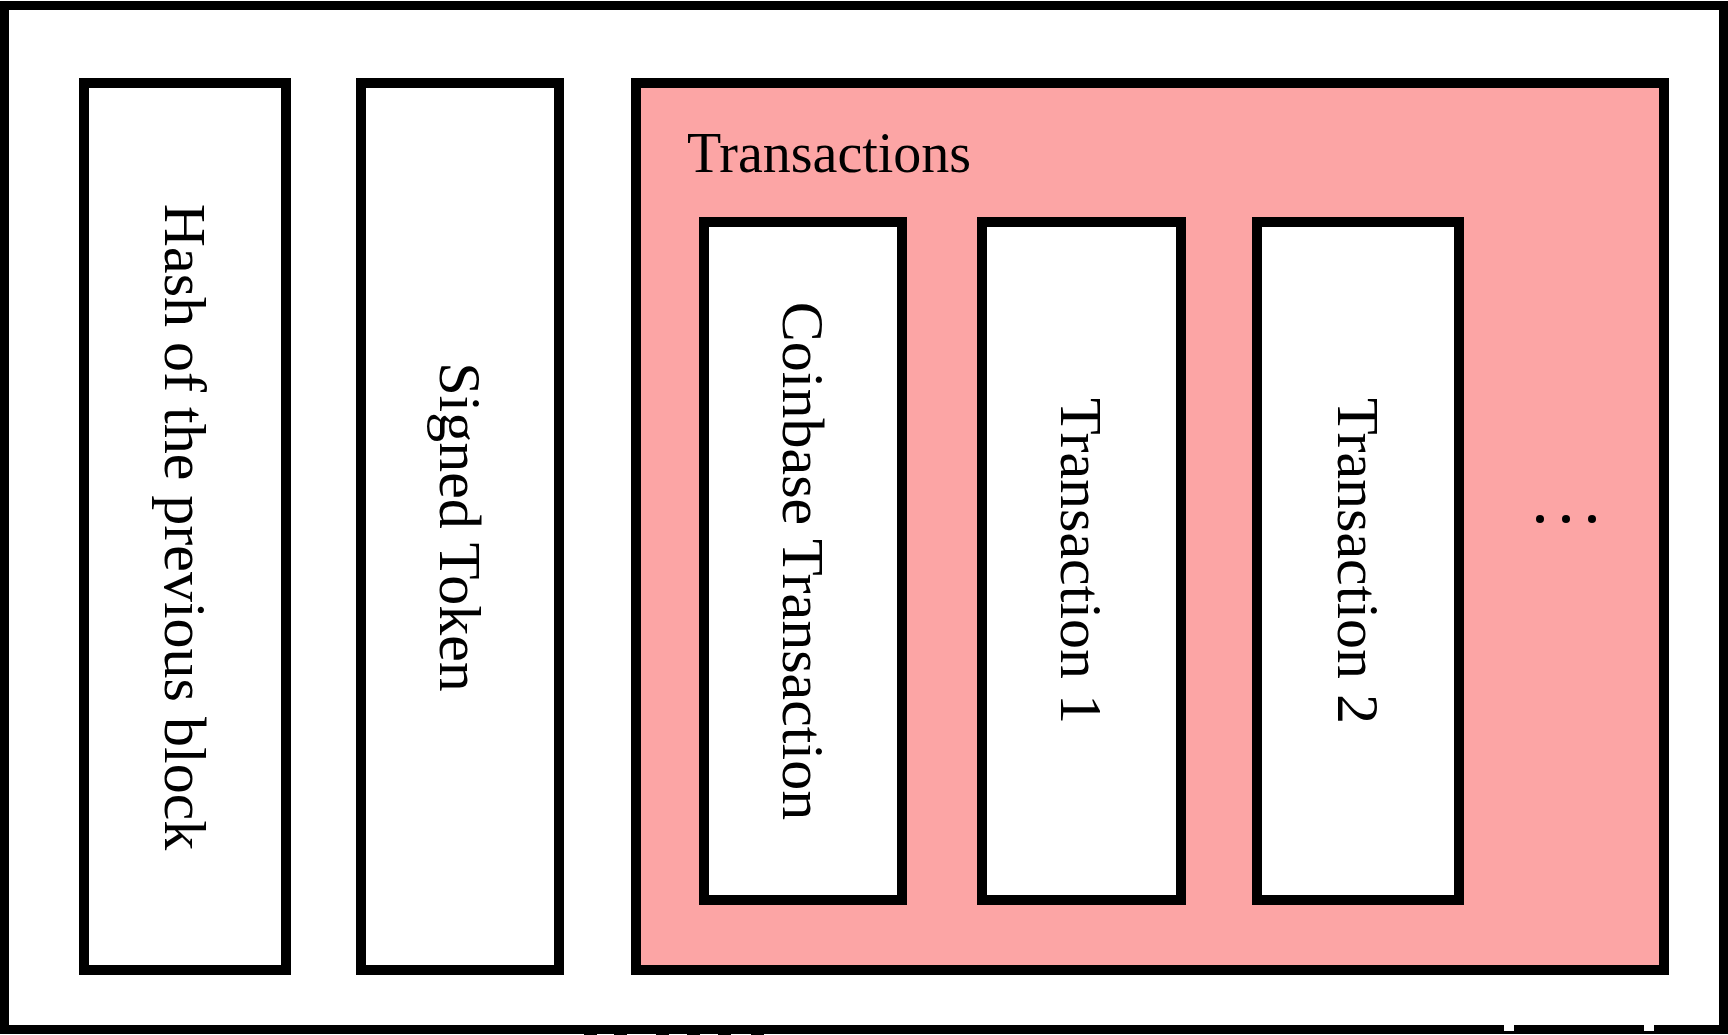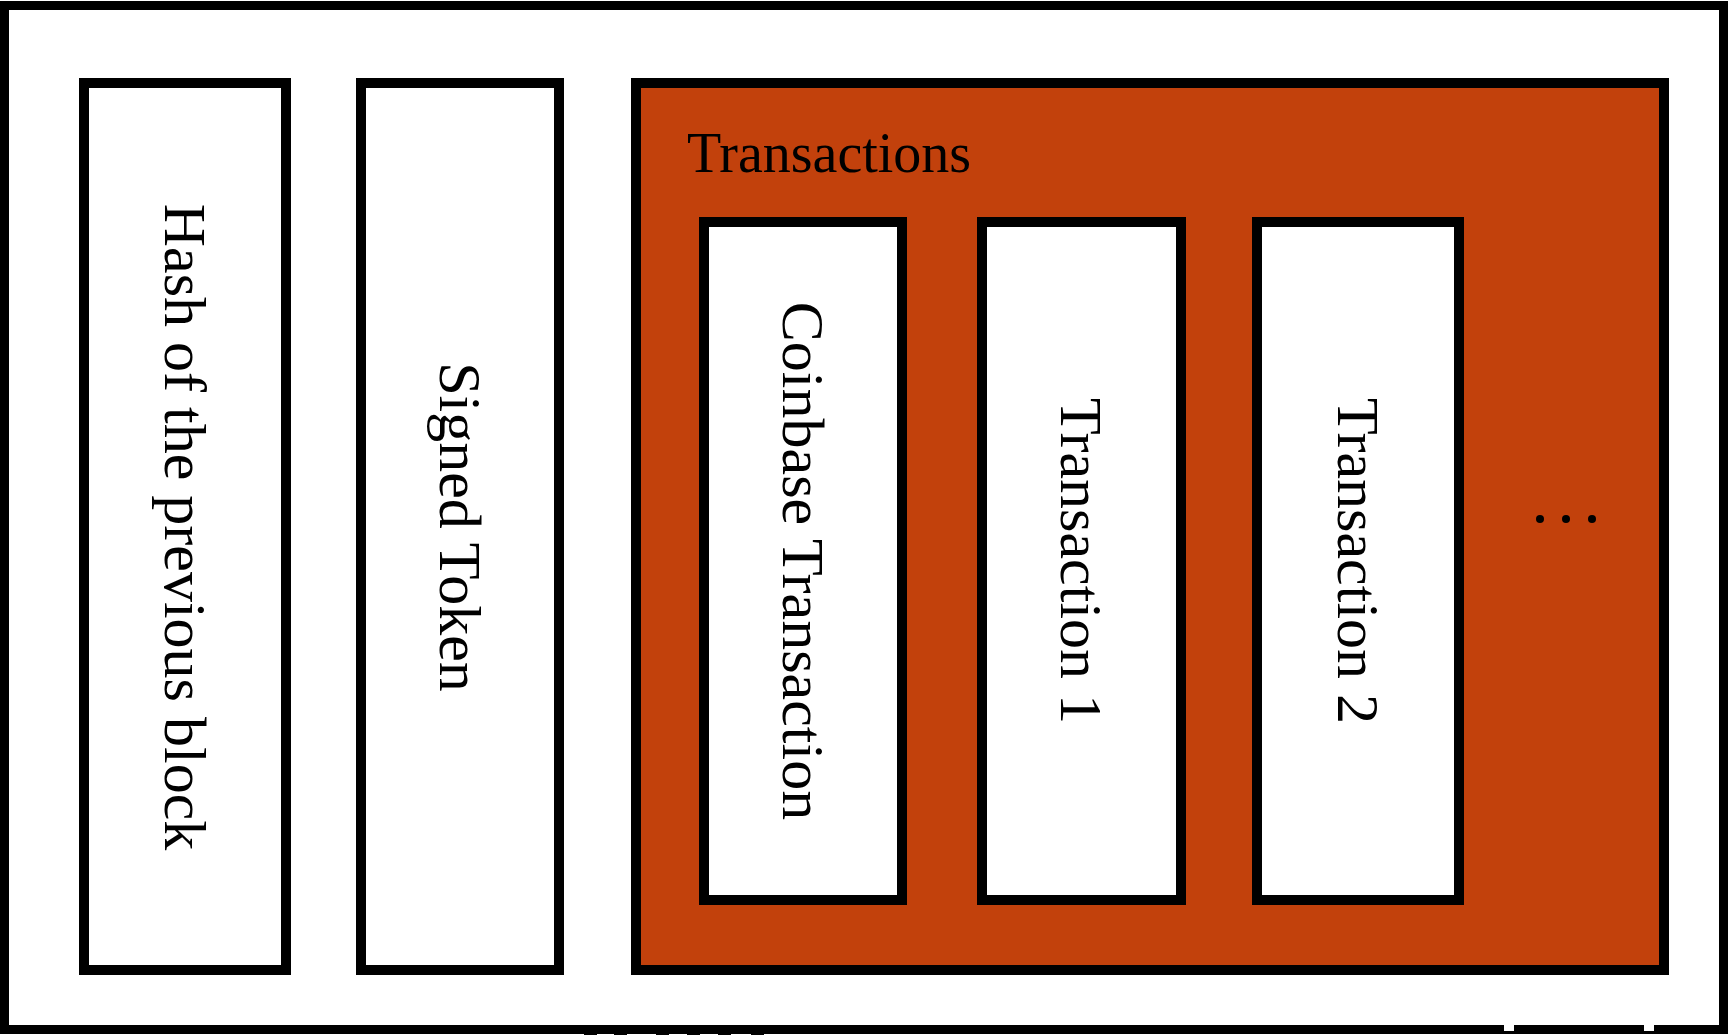--- a/index.html
+++ b/index.html
@@ -47,21 +47,21 @@
     color: #000000;
   }
   
   .box-hash  { left: 70px;  top: 68px; width: 212px;  height: 897px; }
   .box-token { left: 347px; top: 68px; width: 208px;  height: 897px; }
   .box-transactions {
     position: absolute;
     left: 622px; top: 68px; width: 1038px; height: 897px;
     border: 10px solid #000000;
     box-sizing: border-box;
-    background: #c2410c;
+    background: #fca5a5;
     text-align: right;
   }
   
   .box-coinbase { left: 58px;  top: 129px; width: 208px; height: 688px; }
   .box-tx1      { left: 336px; top: 129px; width: 209px; height: 688px; }
   .box-tx2      { left: 611px; top: 129px; width: 212px; height: 688px; }
   .tx-title {
     position: absolute;
     left: 46px;
     top: 37px;

